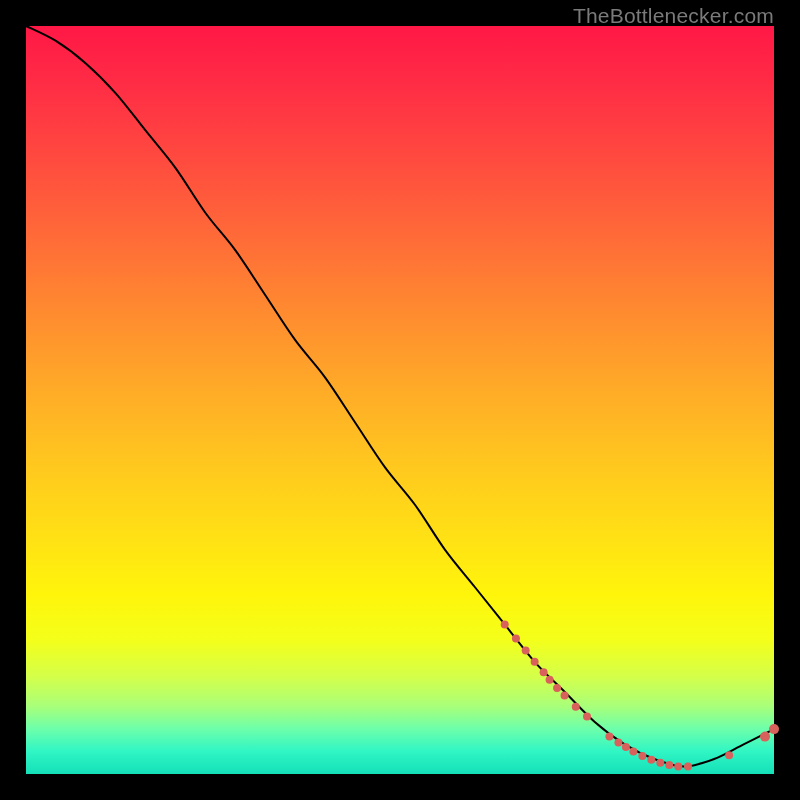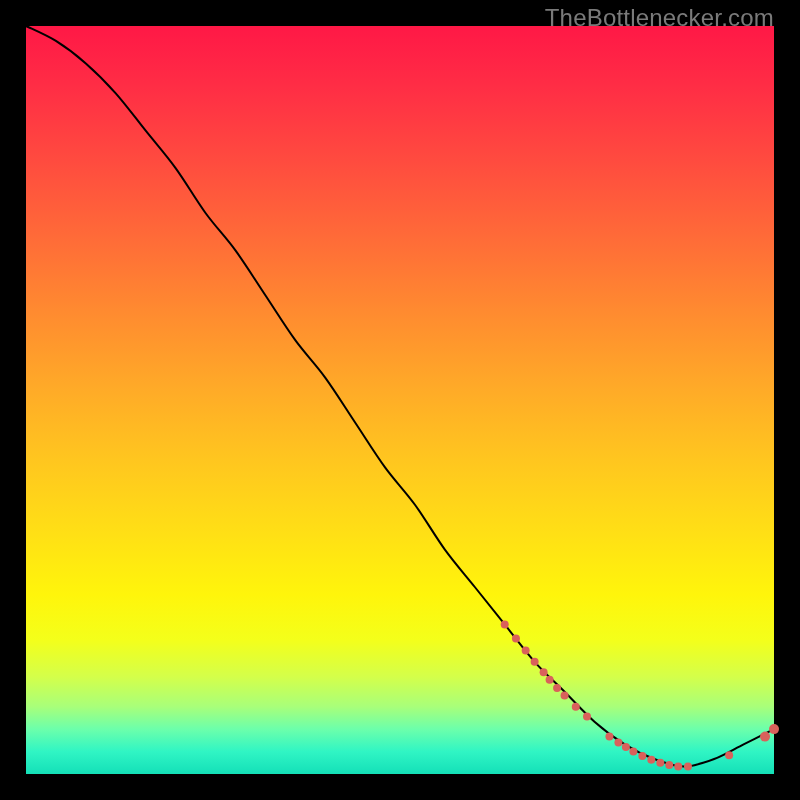--- a/index.html
+++ b/index.html
@@ -41,21 +41,21 @@
       #6cffab 94%,
       #30f5c4 97%,
       #14e0b8 100%
     );
   }
   .credit {
     position: absolute;
     top: 4px;
     right: 26px;
     color: #7a7a7a;
-    font-size: 24px;
+    font-size: 21px;
     letter-spacing: 0.2px;
     user-select: none;
   }
   svg.overlay {
     position: absolute;
     left: 26px;
     top: 26px;
     width: 748px;
     height: 748px;
     overflow: visible;

